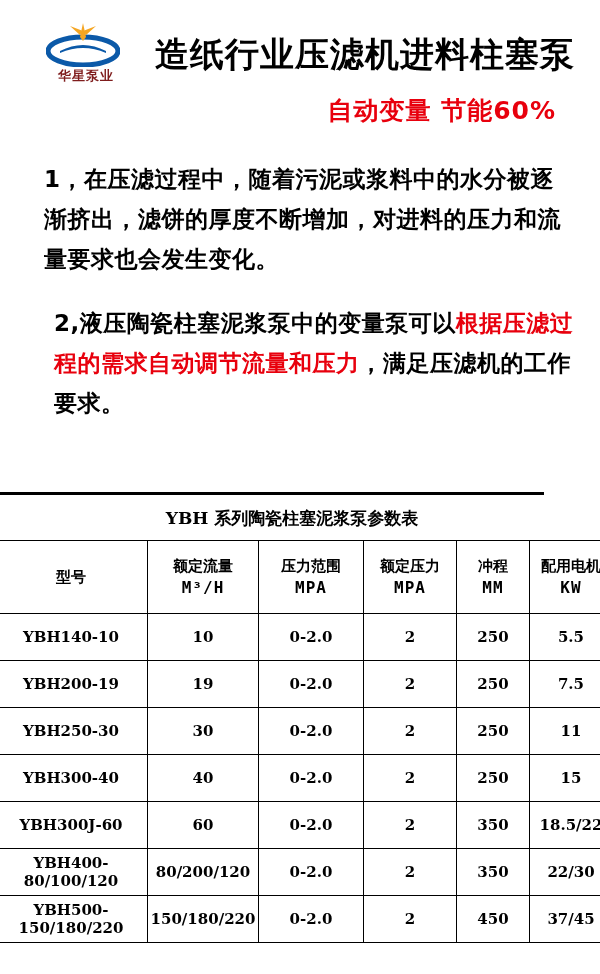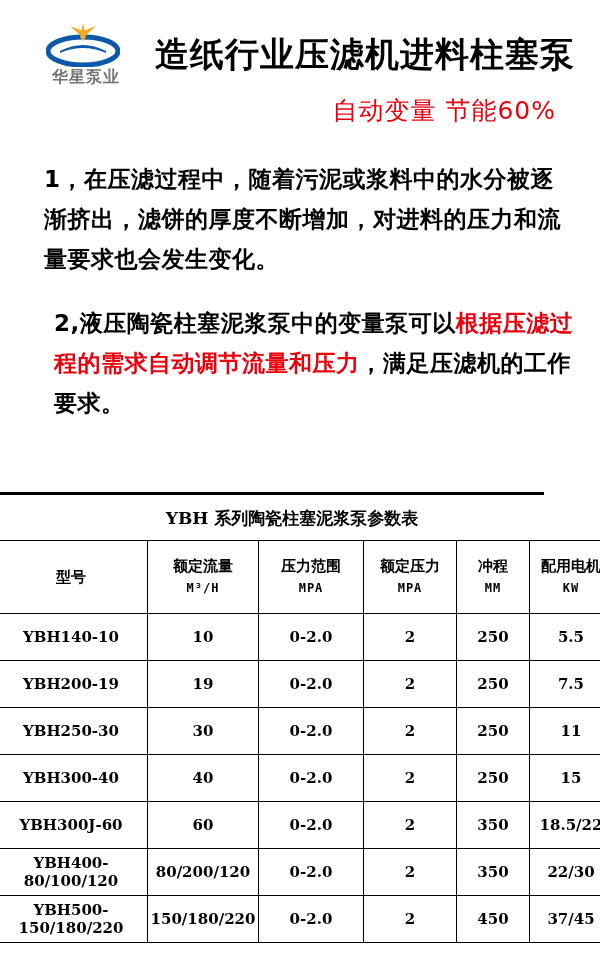--- a/index.html
+++ b/index.html
@@ -37,42 +37,42 @@
     top: 0px;
     width: 74px;
     height: 46px;
   }
   .logo-text {
     position: absolute;
     left: 10px;
     top: 46px;
     width: 76px;
     text-align: center;
-    font-size: 16px;
-    letter-spacing: 1px;
-    color: #737373;
+    font-size: 13px;
+    letter-spacing: 1px;
+    color: #7f1d1d;
     font-weight: bold;
     font-family: "DejaVu Sans", sans-serif;
   }
   .main-title {
     font-size: 34px;
     font-weight: bold;
     letter-spacing: 1px;
     color: #000000;
     margin-left: 21px;
     white-space: nowrap;
     font-family: "DejaVu Sans", sans-serif;
   }
 
   .subtitle {
     text-align: right;
     padding-right: 44px;
     margin-top: 22px;
     font-size: 25px;
-    font-weight: normal;
+    font-weight: bold;
     color: #e8000d;
     letter-spacing: 1px;
     font-family: "DejaVu Sans", sans-serif;
   }
 
   
   .body-text {
     margin-top: 32px;
     padding: 0 26px 0 44px;
     font-family: "DejaVu Sans", sans-serif;
@@ -125,21 +125,21 @@
     font-weight: bold;
     padding: 0;
     height: 46px;
   }
   table.spec thead th {
     height: 72px;
     line-height: 22px;
   }
   .unit {
     display: block;
-    font-size: 12px;
+    font-size: 16px;
     font-family: "DejaVu Sans Mono", monospace;
     letter-spacing: 1px;
   }
   .c0 { width: 152px; }
   .c1 { width: 110px; }
   .c2 { width: 104px; }
   .c3 { width: 92px; }
   .c4 { width: 72px; }
   .c5 { width: 82px; }
 </style>

